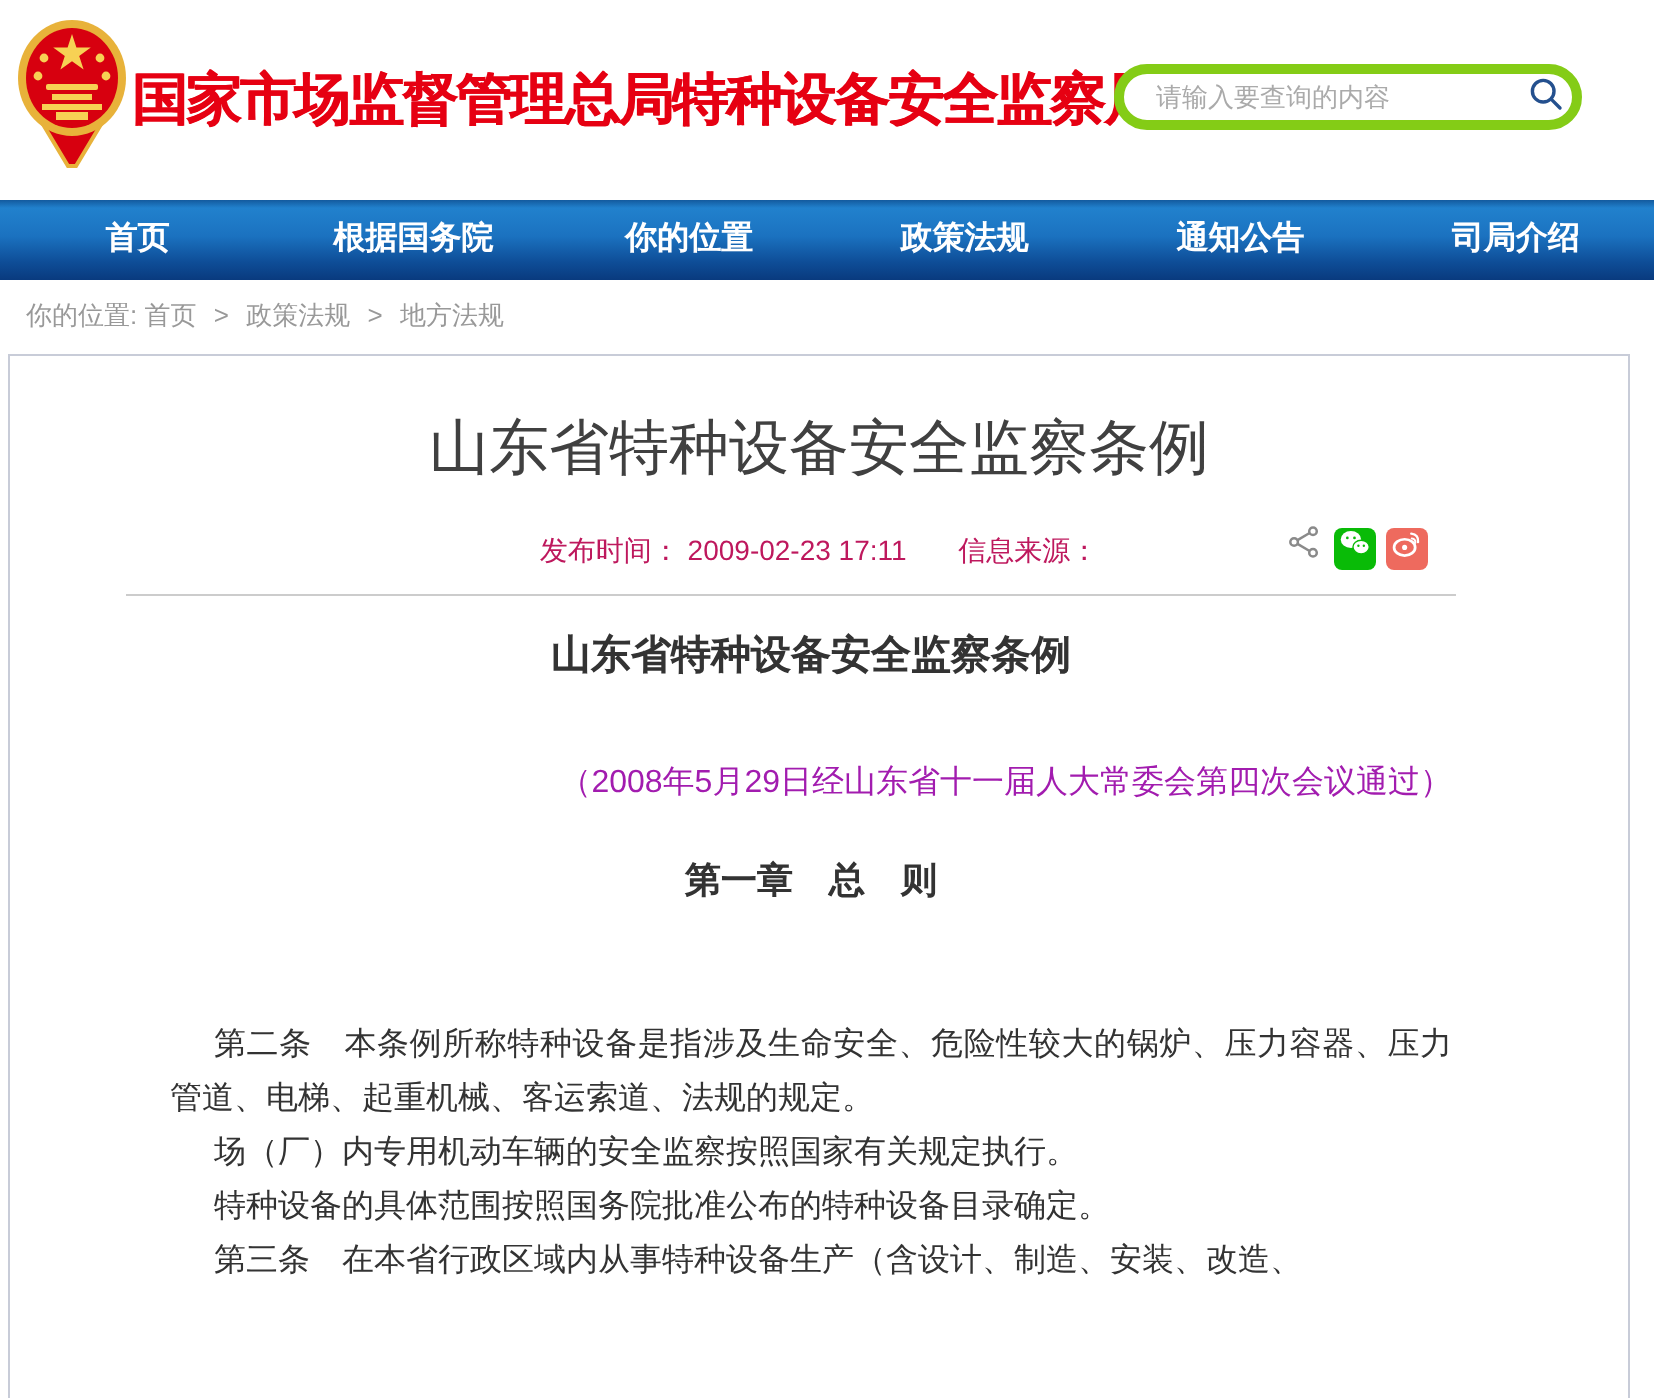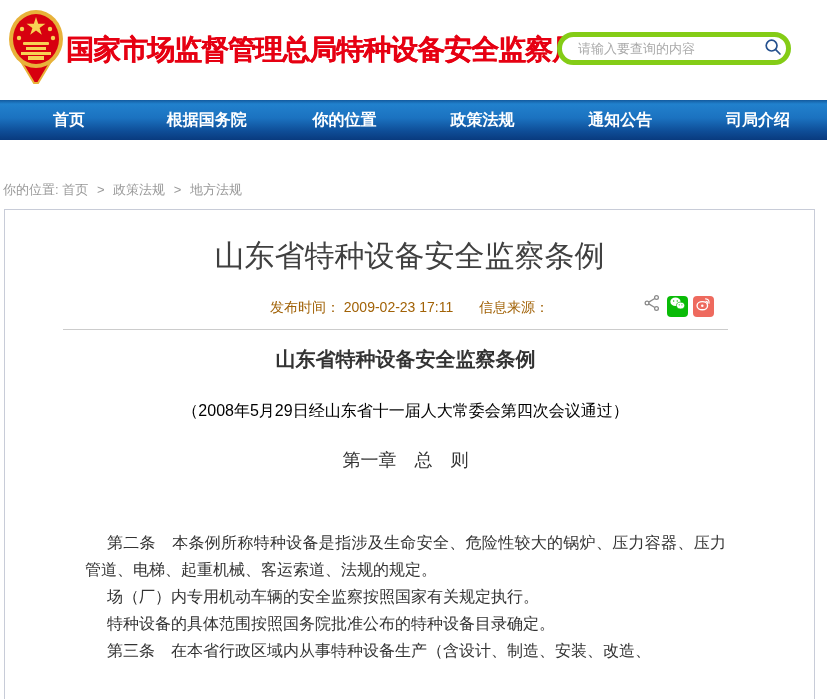--- a/index.html
+++ b/index.html
@@ -22,52 +22,52 @@
   .search-btn { width:34px; height:100%; border:none; background:transparent;
     display:flex; align-items:center; justify-content:center; cursor:pointer; }
 
   
   .nav { height:40px; display:flex;
     background:linear-gradient(180deg,#135a9e 0%,#2181cd 10%,#1b72c0 45%,#0e4d97 78%,#093a7e 100%); }
   .nav-item { flex:1; text-align:center; line-height:40px; color:#fff;
     font-size:16px; font-weight:bold; cursor:pointer; }
 
   
-  .breadcrumb { padding:9px 2px 8px 3px; font-size:13px; color:#999;margin-top:32px; }
+  .breadcrumb { padding:9px 2px 8px 13px; font-size:13px; color:#999; }
   .breadcrumb span { color:#999; }
   .crumb-link { cursor:pointer; }
   .crumb-sep { margin:0 5px; }
 
   
   .content-box { margin:2px 12px 0 4px; border:1px solid #c8ccd8; background:#fff;
     height:560px; }
 
   .article-title { margin-top:26px; text-align:center; font-size:30px;
     font-weight:400; color:#404040; }
 
   .meta-row { position:relative; margin-top:18px; height:24px; text-align:center;
-    font-size:14px; color:#a16207; line-height:24px; }
+    font-size:14px; color:#be185d; line-height:24px; }
   .meta-row .sep { display:inline-block; width:18px; }
   .share-group { position:absolute; right:100px; top:1px; display:flex;
     align-items:center; gap:5px; }
   .share-plain { width:20px; height:20px; display:flex; align-items:center;
     justify-content:center; cursor:pointer; }
   .share-sq { width:21px; height:21px; border-radius:4px; display:flex;
     align-items:center; justify-content:center; cursor:pointer; }
   .share-wechat { background:#09bb07; }
   .share-weibo  { background:#ee6a5e; }
 
   .meta-divider { margin:10px 86px 0 58px; border-bottom:1px solid #ccc; }
 
   .article-body { padding:0 88px 0 80px; color:#333; }
   .body-heading { margin-top:16px; text-align:center; font-size:20px;
     font-weight:bold; color:#333; }
-  .passed-note { margin-top:28px; text-align:center; font-size:16px; color:#000000; }
+  .passed-note { margin-top:40px; text-align:right; font-size:16px; color:#a21caf; }
   .chapter-heading { margin-top:26px; text-align:center; font-size:18px;
-    font-weight:normal; color:#333; }
+    font-weight:bold; color:#333; }
   .paragraphs { margin-top:57px; font-size:16px; line-height:27px;
     text-align:justify; }
   .paragraphs p { text-indent:22px; }
 </style>
 </head>
 <body>
 
 <div class="header">
   <div class="logo">
     <svg viewBox="0 0 56 80" width="56" height="80">

